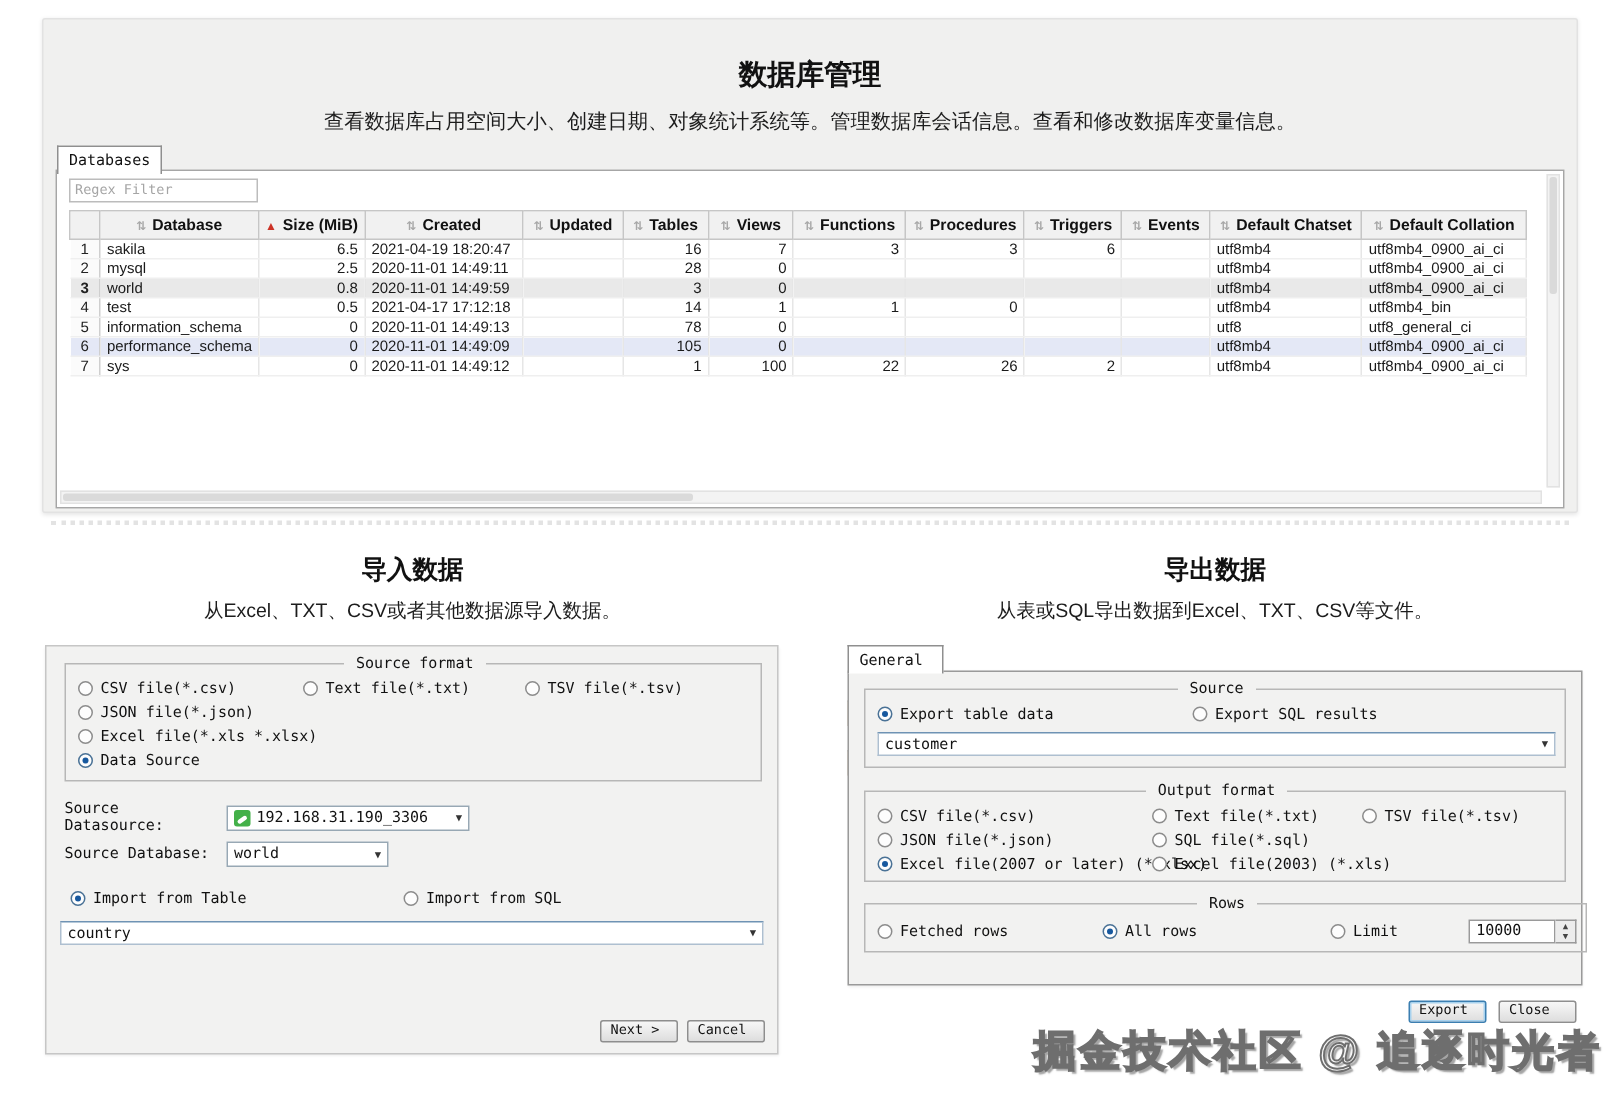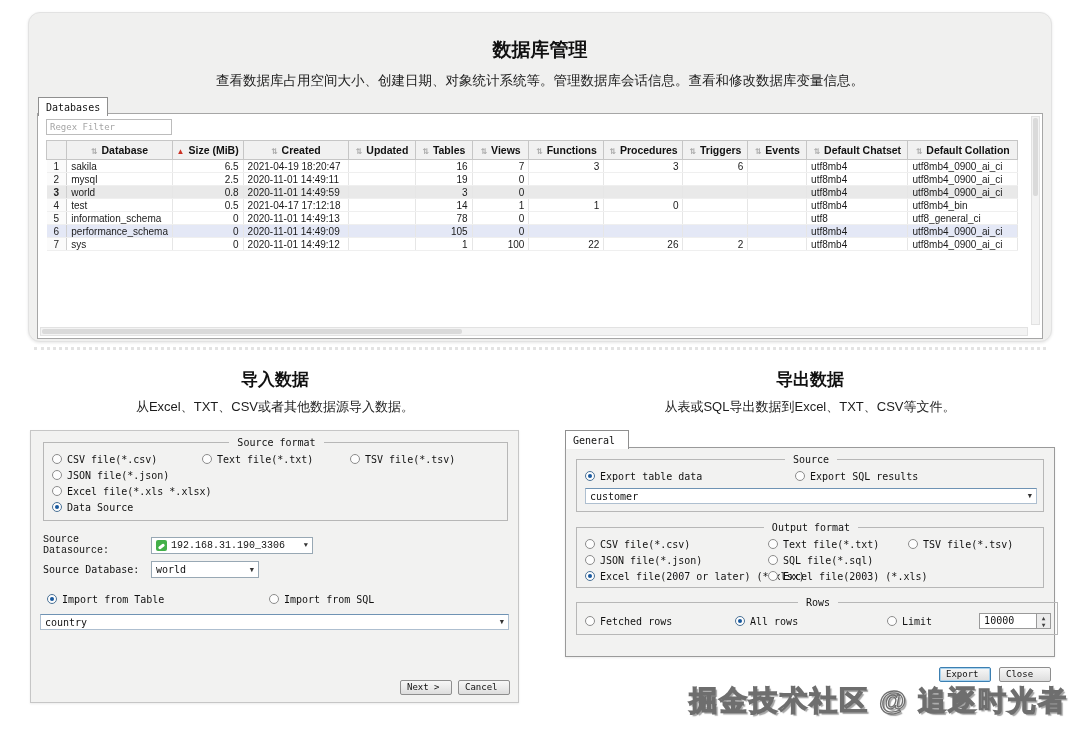--- a/index.html
+++ b/index.html
@@ -4,21 +4,21 @@
 <style>
   * { margin:0; padding:0; box-sizing:border-box; }
   html,body { background:#fff; }
   .page {
     position:relative; width:1080px; height:729px; overflow:hidden;
     font-family:"Liberation Sans","DejaVu Sans",sans-serif; background:#fff;
   }
   
   .top-card {
     position:absolute; left:28px; top:12px; width:1024px; height:330px;
-    background:#f0f0ef; border:1px solid #e2e2e2; border-radius:12px;
+    background:#f0f0ef; border:1px solid #e2e2e2; border-radius:2px;
     box-shadow:0 1px 3px rgba(0,0,0,.10);
   }
   .card-separator { position:absolute; left:34px; top:347px; width:1012px; border-top:3px dotted #e3e3e3; }
   .main-title { margin-top:24px; text-align:center; font-size:19px; font-weight:bold; color:#111; }
   .main-subtitle { margin-top:9px; text-align:center; font-size:13.5px; color:#1c1c1c; }
 
   .tabbar { position:absolute; display:flex;flex-direction:column; }
   .top-tabbar { left:9px; top:84px; }
   .tab {
     background:#fdba74; border:1px solid #8f8f8f; border-bottom:none;
@@ -205,21 +205,21 @@
               <td></td>
               <td>utf8mb4</td>
               <td>utf8mb4_0900_ai_ci</td>
             </tr>
             <tr class="">
               <td class="num">2</td>
               <td>mysql</td>
               <td>2.5</td>
               <td>2020-11-01 14:49:11</td>
               <td></td>
-              <td>19</td>
+              <td>28</td>
               <td>0</td>
               <td></td>
               <td></td>
               <td></td>
               <td></td>
               <td>utf8mb4</td>
               <td>utf8mb4_0900_ai_ci</td>
             </tr>
             <tr class="hl-gray">
               <td class="num">3</td>
@@ -349,21 +349,21 @@
           </div>
           <div class="radio-row">
             <span class="ropt">
               <span class="rcircle sel"></span>
               <span>Data Source</span>
             </span>
           </div>
         </div>
     </fieldset>
 
-    <div class="form-row" style="margin-top:13px;font-family:Liberation Mono, monospace;">
+    <div class="form-row" style="margin-top:13px;">
       <span class="frm-label">Source Datasource:</span>
       <div class="combo" style="width:162px;">
         <span class="ds-icon"></span>
         <span>192.168.31.190_3306</span>
         <span class="chev">▼</span>
       </div>
     </div>
     <div class="form-row" style="margin-top:5px;">
       <span class="frm-label">Source Database:</span>
       <div class="combo" style="width:108px;">

